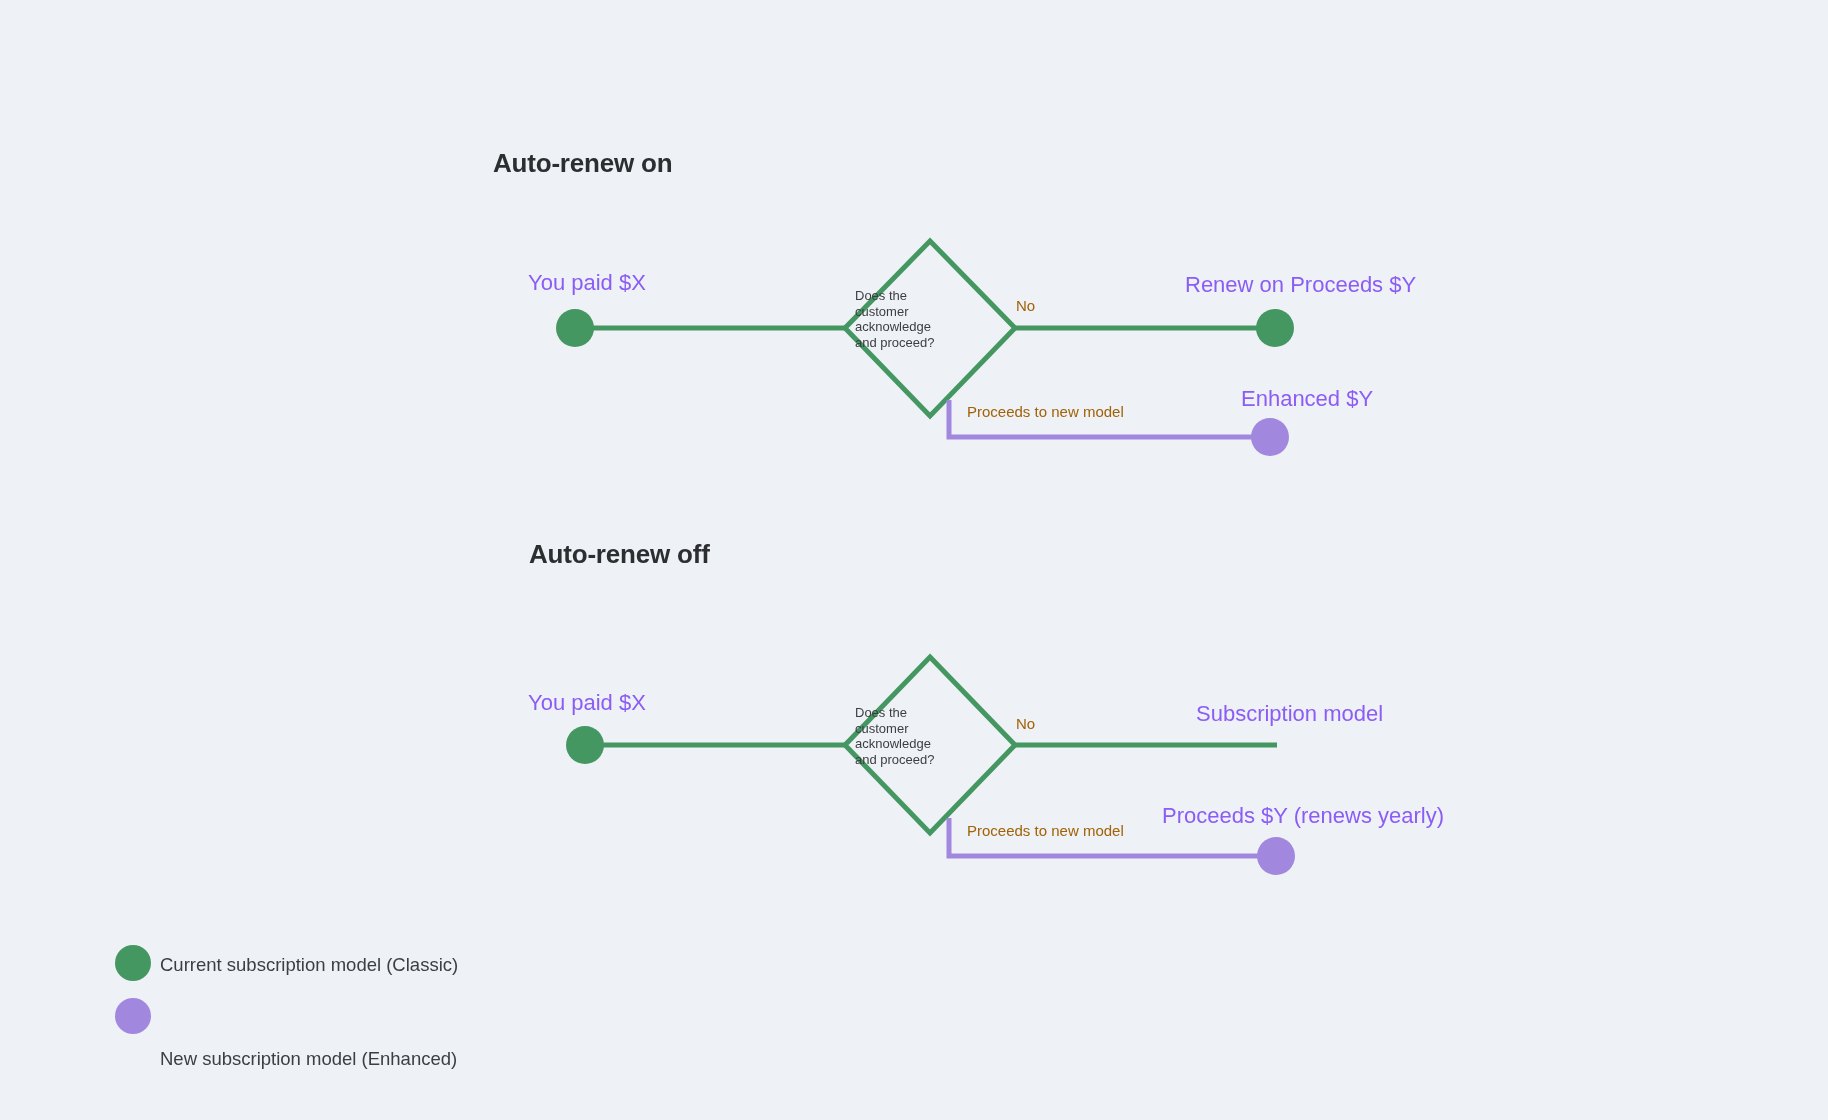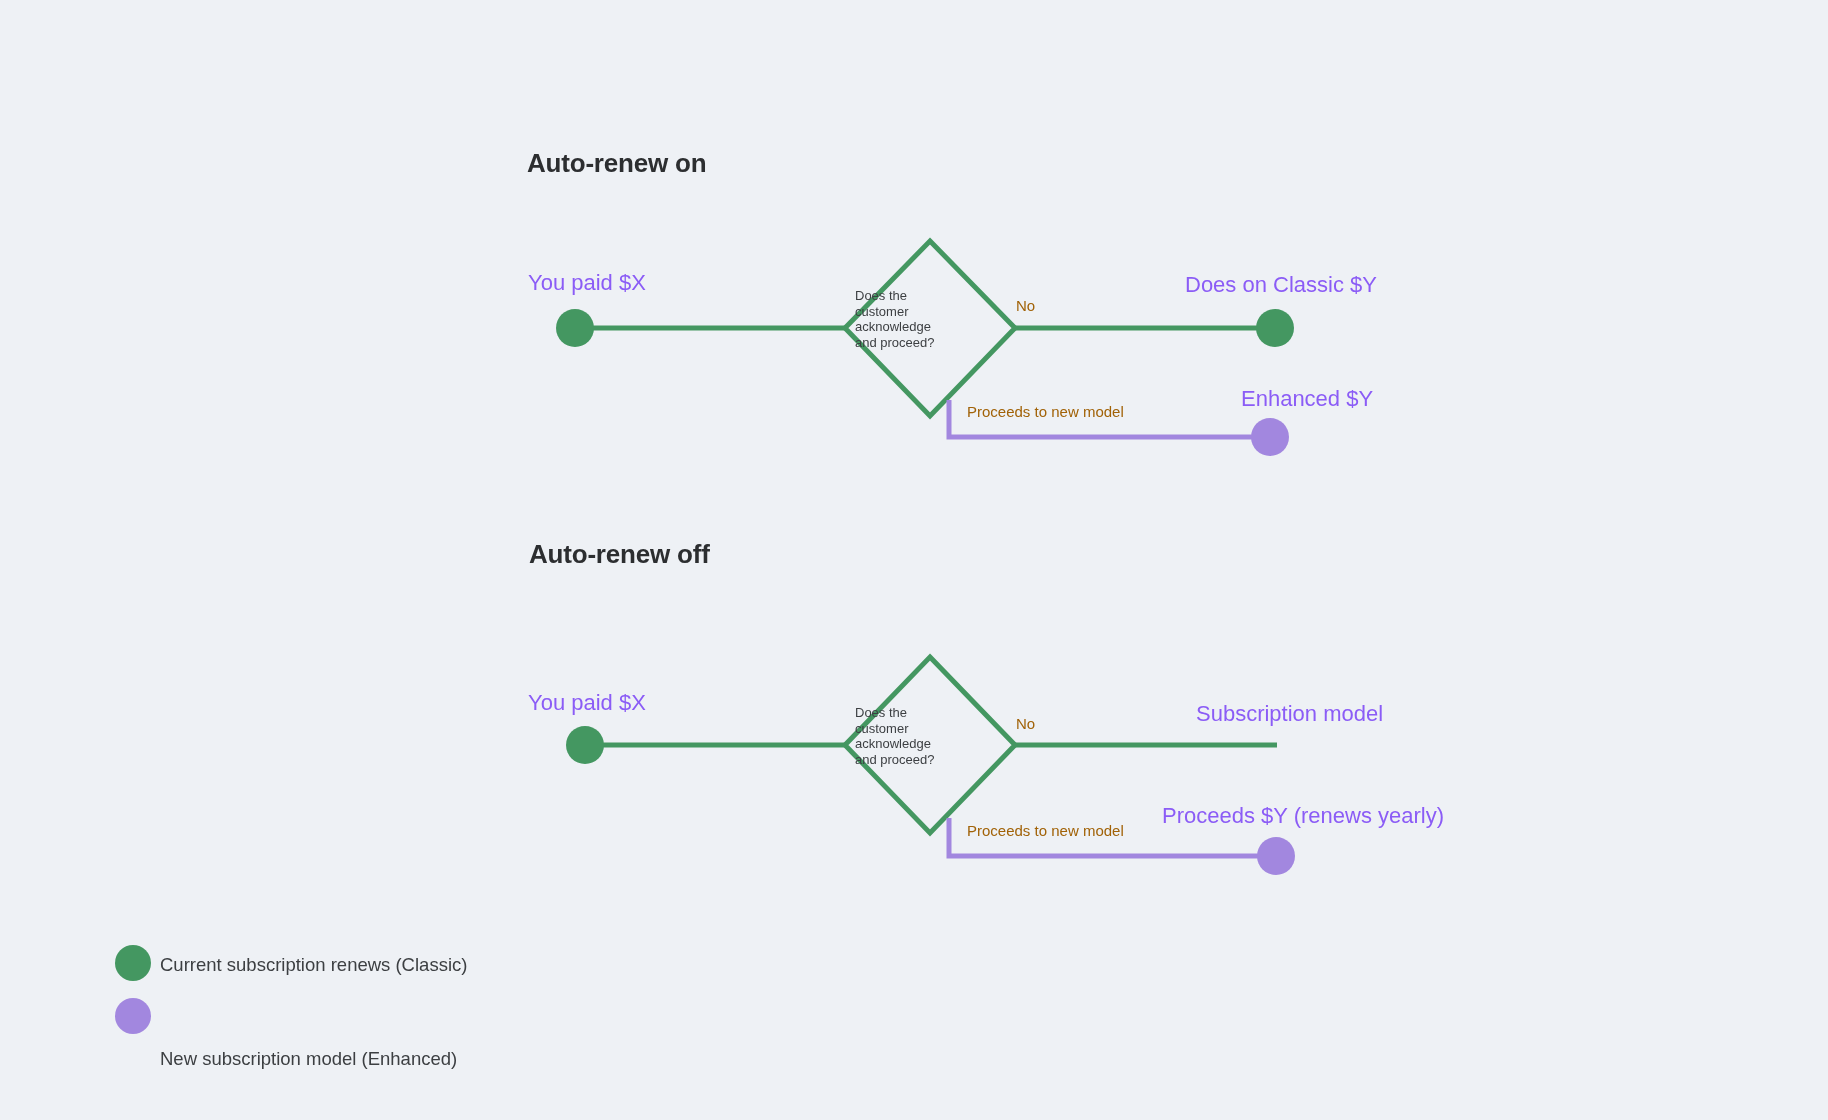--- a/index.html
+++ b/index.html
@@ -91,32 +91,32 @@
     <polygon points="930,657 1015,745 930,833 845,745" fill="none" stroke="#449761" stroke-width="5"></polygon>
 
     <polyline points="949,818 949,856 1278,856" fill="none" stroke="#a287df" stroke-width="5"></polyline>
 
     <circle cx="585" cy="745" r="19" fill="#449761"></circle>
 
     <circle cx="1276" cy="856" r="19" fill="#a287df"></circle>
   </g>
 </svg>
 
-<div class="flow-title" style="left:527px; top:148px;text-align:center;">Auto-renew on</div>
+<div class="flow-title" style="left:493px; top:148px;text-align:center;">Auto-renew on</div>
 
 <div class="node-label" style="left:528px; top:270px;">You paid $X</div>
 
 <div class="diamond-text" style="left:855px; top:288px; width:150px;">Does the
 customer
 acknowledge
 and proceed?</div>
 
 <div class="edge-label" style="left:1016px; top:297px;">No</div>
 
-<div class="node-label" style="left:1185px; top:272px;">Does on Classic $Y</div>
+<div class="node-label" style="left:1185px; top:272px;">Renew on Proceeds $Y</div>
 
 <div class="edge-label" style="left:967px; top:403px;">Proceeds to new model</div>
 
 <div class="node-label" style="left:1241px; top:386px;">Enhanced $Y</div>
 
 <div class="flow-title" style="left:529px; top:539px;">Auto-renew off</div>
 
 <div class="node-label" style="left:528px; top:690px;">You paid $X</div>
 
 <div class="diamond-text" style="left:855px; top:705px; width:150px;">Does the
@@ -127,17 +127,17 @@
 <div class="edge-label" style="left:1016px; top:715px;">No</div>
 
 <div class="node-label" style="left:1196px; top:701px;">Subscription model</div>
 
 <div class="edge-label" style="left:967px; top:822px;">Proceeds to new model</div>
 
 <div class="node-label" style="left:1162px; top:803px;">Proceeds $Y (renews yearly)</div>
 
 <div>
   <div class="legend-dot" style="left:115px; top:945px; width:36px; height:36px; background:#449761;"></div>
-  <div class="legend-label" style="left:160px; top:954px;">Current subscription renews (Classic)</div>
+  <div class="legend-label" style="left:160px; top:954px;">Current subscription model (Classic)</div>
 
   <div class="legend-dot" style="left:115px; top:998px; width:36px; height:36px; background:#a287df;"></div>
   <div class="legend-label" style="left:160px; top:1048px;">New subscription model (Enhanced)</div>
 </div>
 
 </body></html>

